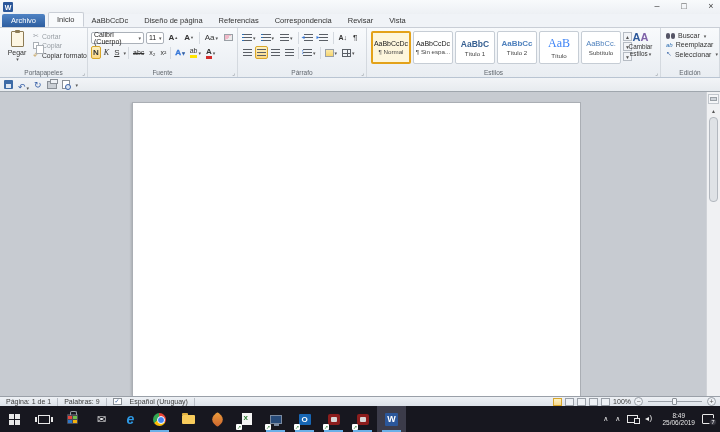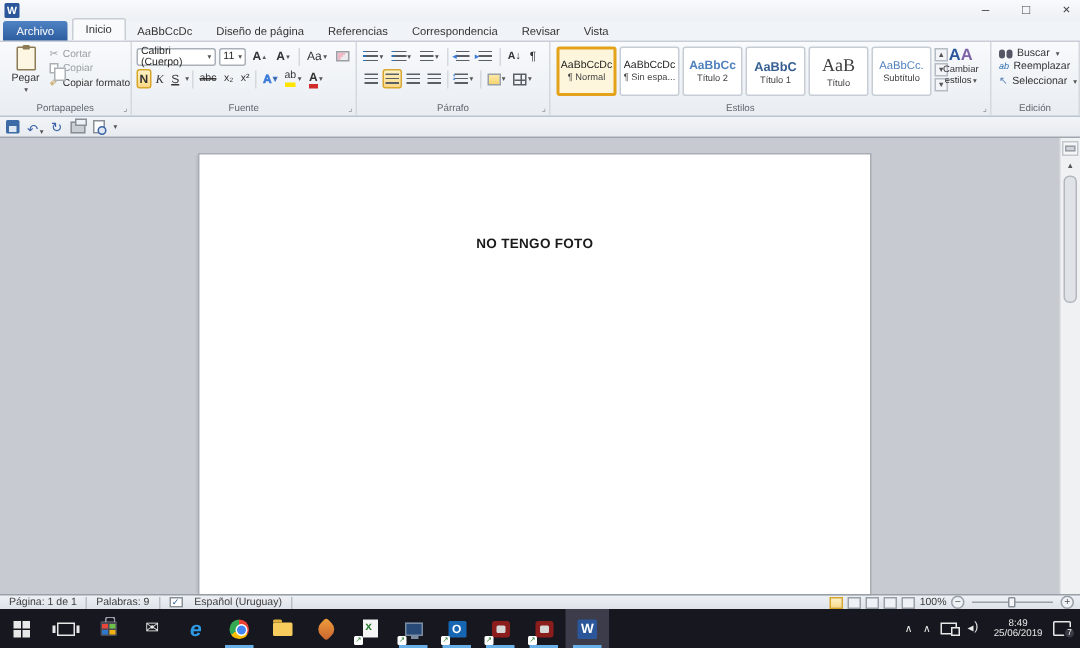--- a/index.html
+++ b/index.html
@@ -104,21 +104,21 @@
   
   .g-styles { width:294px; }
   .gallery { display:flex; gap:2px; padding:3px 0 0 4px; }
   .stylecard { width:40px; height:33px; background:#fff; border:1px solid #c6cdd5; border-radius:2px;
     display:flex; flex-direction:column; align-items:center; justify-content:center; overflow:hidden; }
   .stylecard.sel { border:2px solid #e3a21a; background:#fdf6dc; }
   .st-preview { font-size:7px; color:#222; white-space:nowrap; }
   .st-name { font-size:6.2px; color:#444; white-space:nowrap; margin-top:1px; }
   .p-h1 { color:#365f91; font-weight:bold; font-size:8.5px; }
   .p-h2 { color:#4f81bd; font-weight:bold; font-size:8px; }
-  .p-title { color:#404040; font-size:12px; font-family:"Liberation Serif",serif; }
+  .p-title { color:#3b82f6; font-size:12px; font-family:"Liberation Serif",serif; }
   .p-sub { color:#4f81bd; font-size:7.5px; }
   .gal-scroll { display:flex; flex-direction:column; gap:1px; margin:4px 1px 0 2px; }
   .gal-scroll span { width:9px; height:9px; border:1px solid #b6bcc4; background:#f2f4f7;
     font-size:5px; color:#555; display:flex; align-items:center; justify-content:center; }
   .chstyles { position:absolute; right:3px; top:3px; width:33px; display:flex; flex-direction:column;
     align-items:center; font-size:6.3px; color:#333; line-height:7px; }
   .aa-big { font-size:11px; font-weight:bold; line-height:12px; }
   .aa-big .a1 { color:#2b579a; } .aa-big .a2 { color:#7e62a8; }
 
   
@@ -397,26 +397,26 @@
       <div class="gallery">
         <div class="stylecard sel">
           <span class="st-preview">AaBbCcDc</span>
           <span class="st-name">¶ Normal</span>
         </div>
         <div class="stylecard">
           <span class="st-preview">AaBbCcDc</span>
           <span class="st-name">¶ Sin espa...</span>
         </div>
         <div class="stylecard">
+          <span class="st-preview p-h1">AaBbC</span>
+          <span class="st-name">Título 1</span>
+        </div>
+        <div class="stylecard">
           <span class="st-preview p-h2">AaBbCc</span>
           <span class="st-name">Título 2</span>
-        </div>
-        <div class="stylecard">
-          <span class="st-preview p-h1">AaBbC</span>
-          <span class="st-name">Título 1</span>
         </div>
         <div class="stylecard">
           <span class="st-preview p-title">AaB</span>
           <span class="st-name">Título</span>
         </div>
         <div class="stylecard">
           <span class="st-preview p-sub">AaBbCc.</span>
           <span class="st-name">Subtítulo</span>
         </div>
       </div>
@@ -460,21 +460,20 @@
   <span class="floppy"></span>
   <span><span class="qat-arrow">↶</span><span class="dd">▾</span></span>
   <span class="qat-arrow">↻</span>
   <span class="printer"></span>
   <span class="prev-page"></span>
   <span class="dd">▾</span>
 </div>
 
 <div class="docarea">
   <div class="page">
-    <div class="docline1">NO TENGO FOTO</div>
   </div>
   <div class="vscroll">
     <span class="ruler-btn">
         <span class="ruler-glyph"></span>
       </span>
     <span class="scroll-up">▲</span>
     <span class="vthumb"></span>
   </div>
 </div>
 

